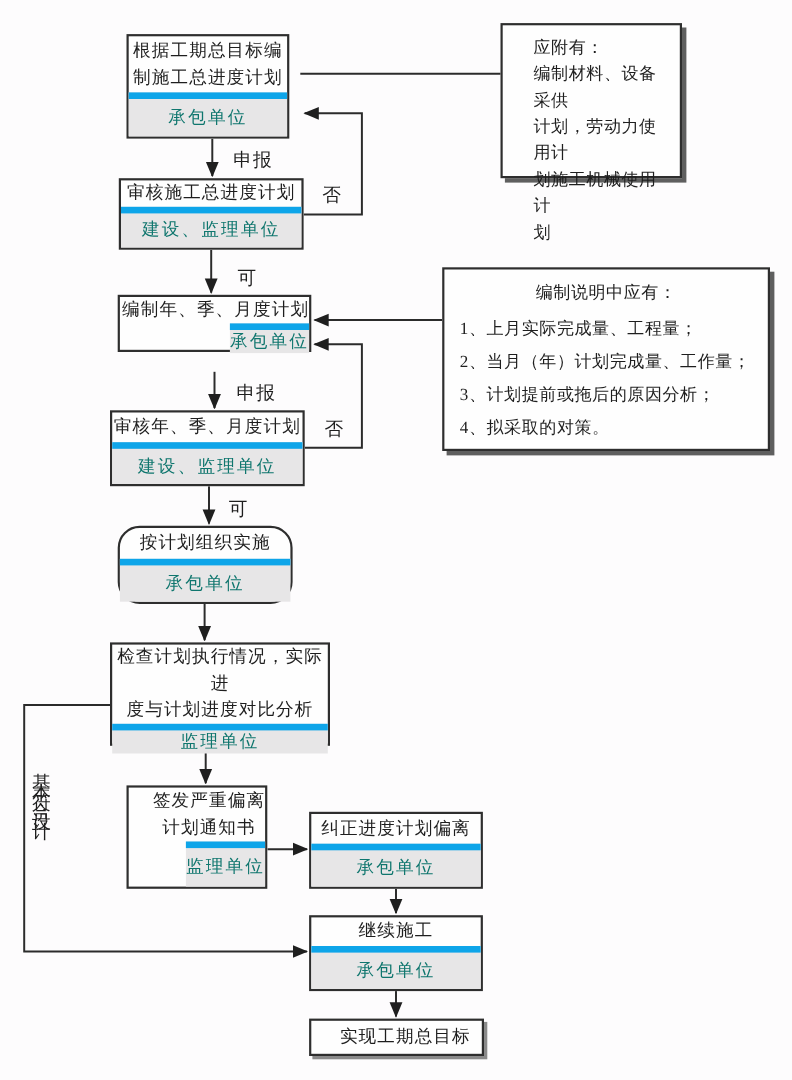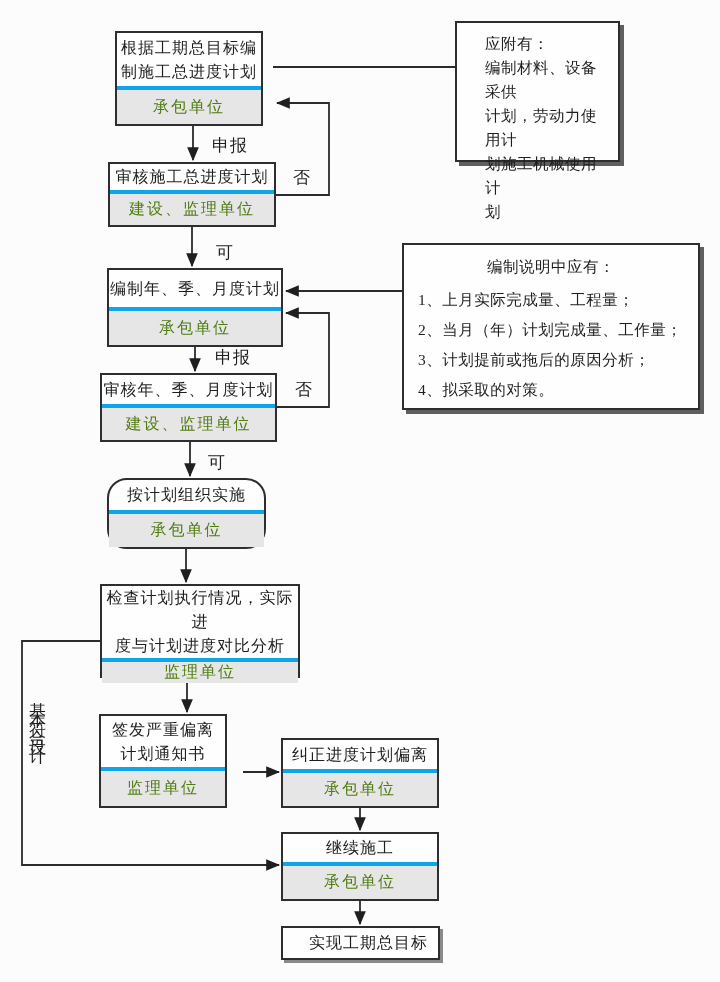--- a/index.html
+++ b/index.html
@@ -14,23 +14,23 @@
     position:absolute; box-sizing:border-box;
     border:2px solid #2e2e2e; background:#fefefe;
     display:flex; flex-direction:column;
   }
   .pbox .title {
     flex:1; display:flex; align-items:center; justify-content:center;
     text-align:center; white-space:pre-line;
     font-size:16px; line-height:1.5; letter-spacing:1px; color:#1e1e1e;
   }
   .pbox .org {
-    border-top:4px solid #0ea5e9; background:#e7e6e7;
+    border-top:6px solid #0ea5e9; background:#e7e6e7;
     display:flex; align-items:center; justify-content:center;
-    font-size:16px; letter-spacing:2px; color:#4d7c0f;
+    font-size:16px; letter-spacing:2px; color:#0f766e;
   }
   .single { justify-content:center;padding-left:16px; }
   .shadow3 { box-shadow:3px 3px 0 0 #8a8a8a; }
   .note {
     position:absolute; box-sizing:border-box;
     border:2px solid #2e2e2e; background:#fefefe;
     box-shadow:4px 4px 0 0 #5f5f5f;
     font-size:15.5px; letter-spacing:0.5px; color:#1e1e1e;
   }
   .note-attach { padding:9px 6px 6px 28px; line-height:24px; white-space:pre-line; }
@@ -76,42 +76,42 @@
     <div class="title">根据工期总目标编
 制施工总进度计划</div>
     <div class="org" style="height:34px;">承包单位</div>
   </div>
 
   <div class="pbox" style="left:108px; top:162px; width:168px; height:65px;">
     <div class="title">审核施工总进度计划</div>
     <div class="org" style="height:31px;">建设、监理单位</div>
   </div>
 
-  <div class="pbox" style="left:107px; top:268px; width:176px; height:79px;">
+  <div class="pbox" style="left:107px; top:268px; width:176px; height:52px;align-items:flex-end;">
     <div class="title">编制年、季、月度计划</div>
     <div class="org" style="height:34px;">承包单位</div>
   </div>
 
   <div class="pbox" style="left:100px; top:373px; width:177px; height:69px;">
     <div class="title">审核年、季、月度计划</div>
     <div class="org" style="height:32px;">建设、监理单位</div>
   </div>
 
   <div class="pbox" style="left:107px; top:478px; width:159px; height:71px;border-radius:20px;">
     <div class="title">按计划组织实施</div>
     <div class="org" style="height:33px;">承包单位</div>
   </div>
 
   <div class="pbox" style="left:100px; top:584px; width:200px; height:94px;">
     <div class="title">检查计划执行情况，实际进
 度与计划进度对比分析</div>
     <div class="org" style="height:34px;">监理单位</div>
   </div>
 
-  <div class="pbox" style="left:99px; top:714px; width:128px; height:94px;">
+  <div class="pbox" style="left:115px; top:714px; width:128px; height:94px;align-items:flex-end;">
     <div class="title">签发严重偏离
 计划通知书</div>
     <div class="org" style="height:35px;">监理单位</div>
   </div>
 
   <div class="pbox" style="left:281px; top:738px; width:158px; height:70px;">
     <div class="title">纠正进度计划偏离</div>
     <div class="org" style="height:33px;">承包单位</div>
   </div>
 

